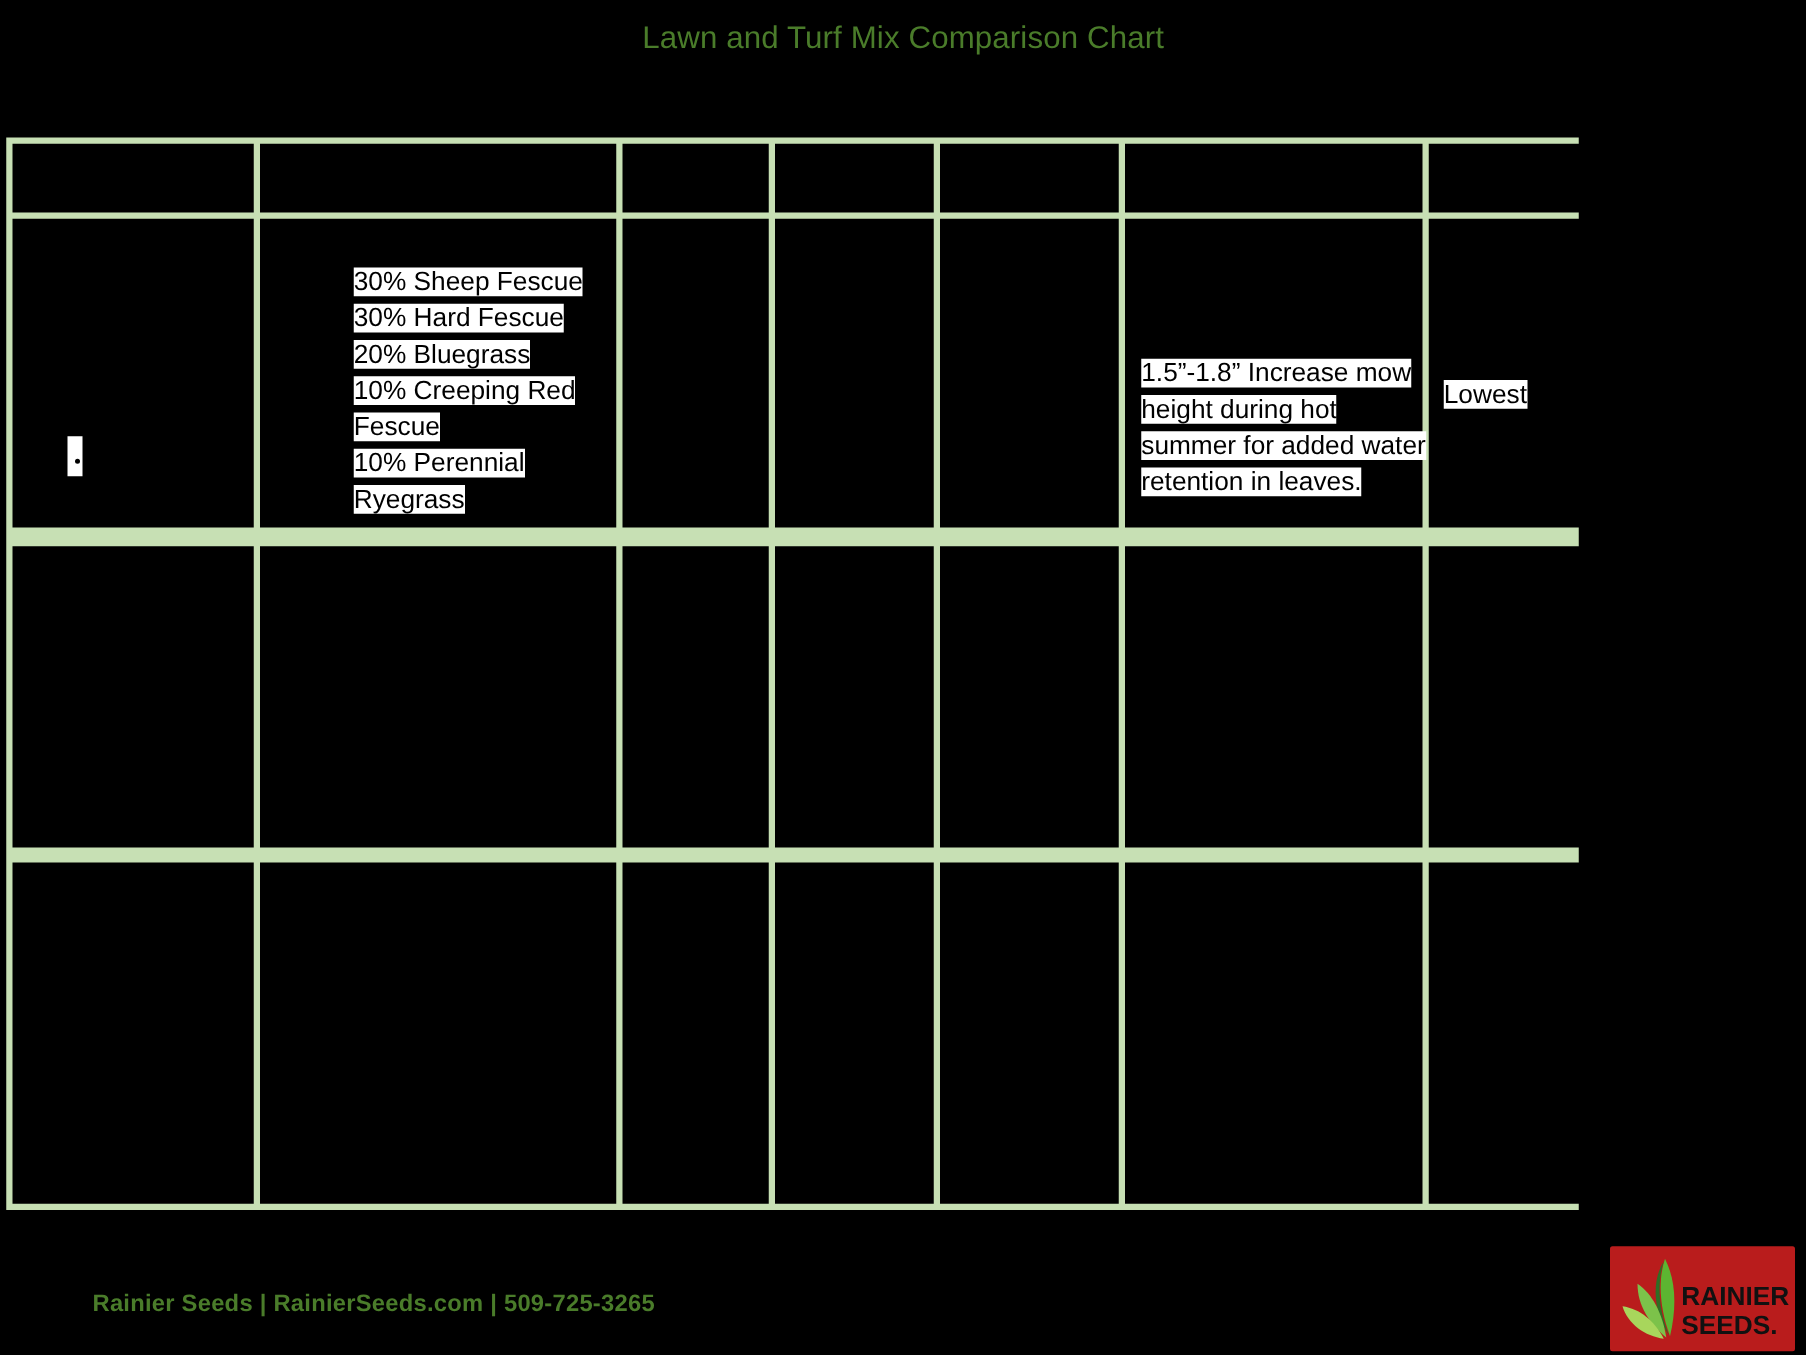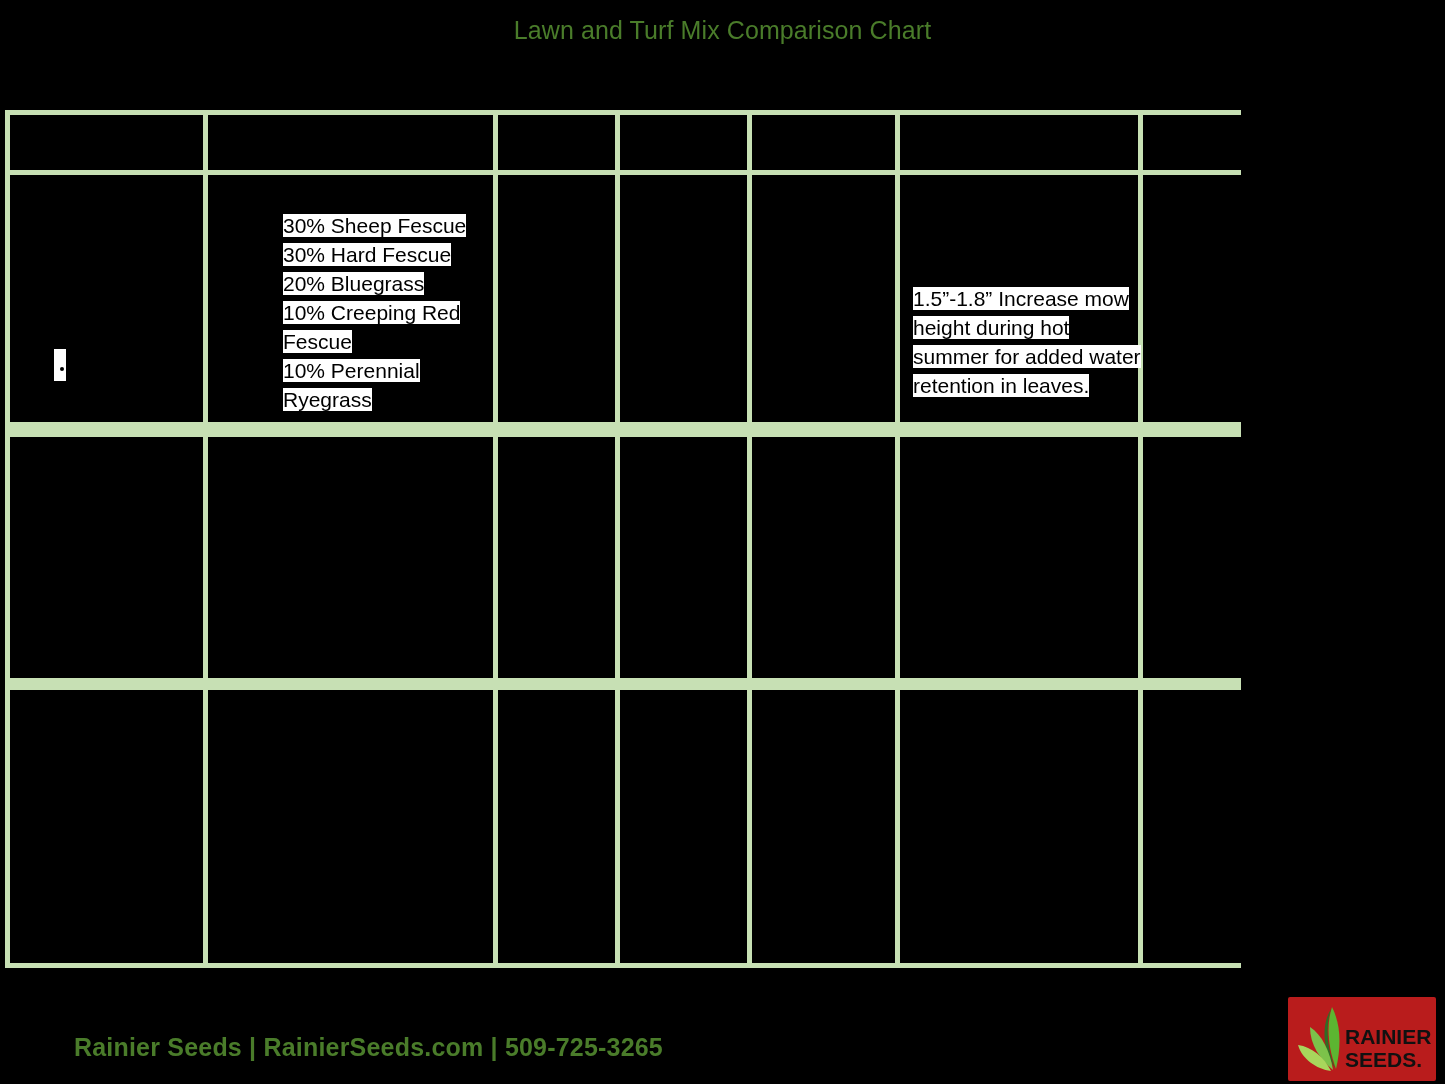--- a/index.html
+++ b/index.html
@@ -30,20 +30,21 @@
   }
 
   
   .table-wrap {
     position: absolute;
     left: 5px;
     top: 110px;
     width: 1236px;
     height: 858px;
     background: #c7e0b4;  
+    padding-left: 22px;
   }
 
   .grid {
     position: absolute;
     inset: 0;
   }
 
   .cell {
     position: absolute;
     background: #000000;
@@ -88,21 +89,21 @@
     height: 4px;
     background: #000000;
     border-radius: 50%;
   }
 
   
   .footer-text {
     position: absolute;
     left: 74px;
     top: 1033px;
-    font-size: 25px;
+    font-size: 19px;
     font-weight: bold;
     color: #4a7c2a;
     letter-spacing: 0.2px;
   }
 
   .logo {
     position: absolute;
     left: 1288px;
     top: 997px;
     width: 148px;
@@ -169,20 +170,23 @@
 30% Hard Fescue
 20% Bluegrass
 10% Creeping Red Fescue
 10% Perennial Ryegrass</span>
     </div>
 
     <div class="hl" style="left:908px; top:145px; width:228px;">
       <span>1.5”-1.8” Increase mow height during hot summer for added water retention in leaves.</span>
     </div>
 
+    <div class="hl" style="left:1150px; top:162px; width:120px;">
+      <span>Lowest</span>
+    </div>
 
     <div class="artifact" style="left:49px; top:239px; width:12px; height:32px;">
       <div class="dot"></div>
     </div>
 
     <div class="cell" style="left:5px;  top:327px; width:193px; height:241px;">
         <span class="hidden-text"></span>
       </div>
     <div class="cell" style="left:203px;top:327px; width:285px; height:241px;">
         <span class="hidden-text"></span>

